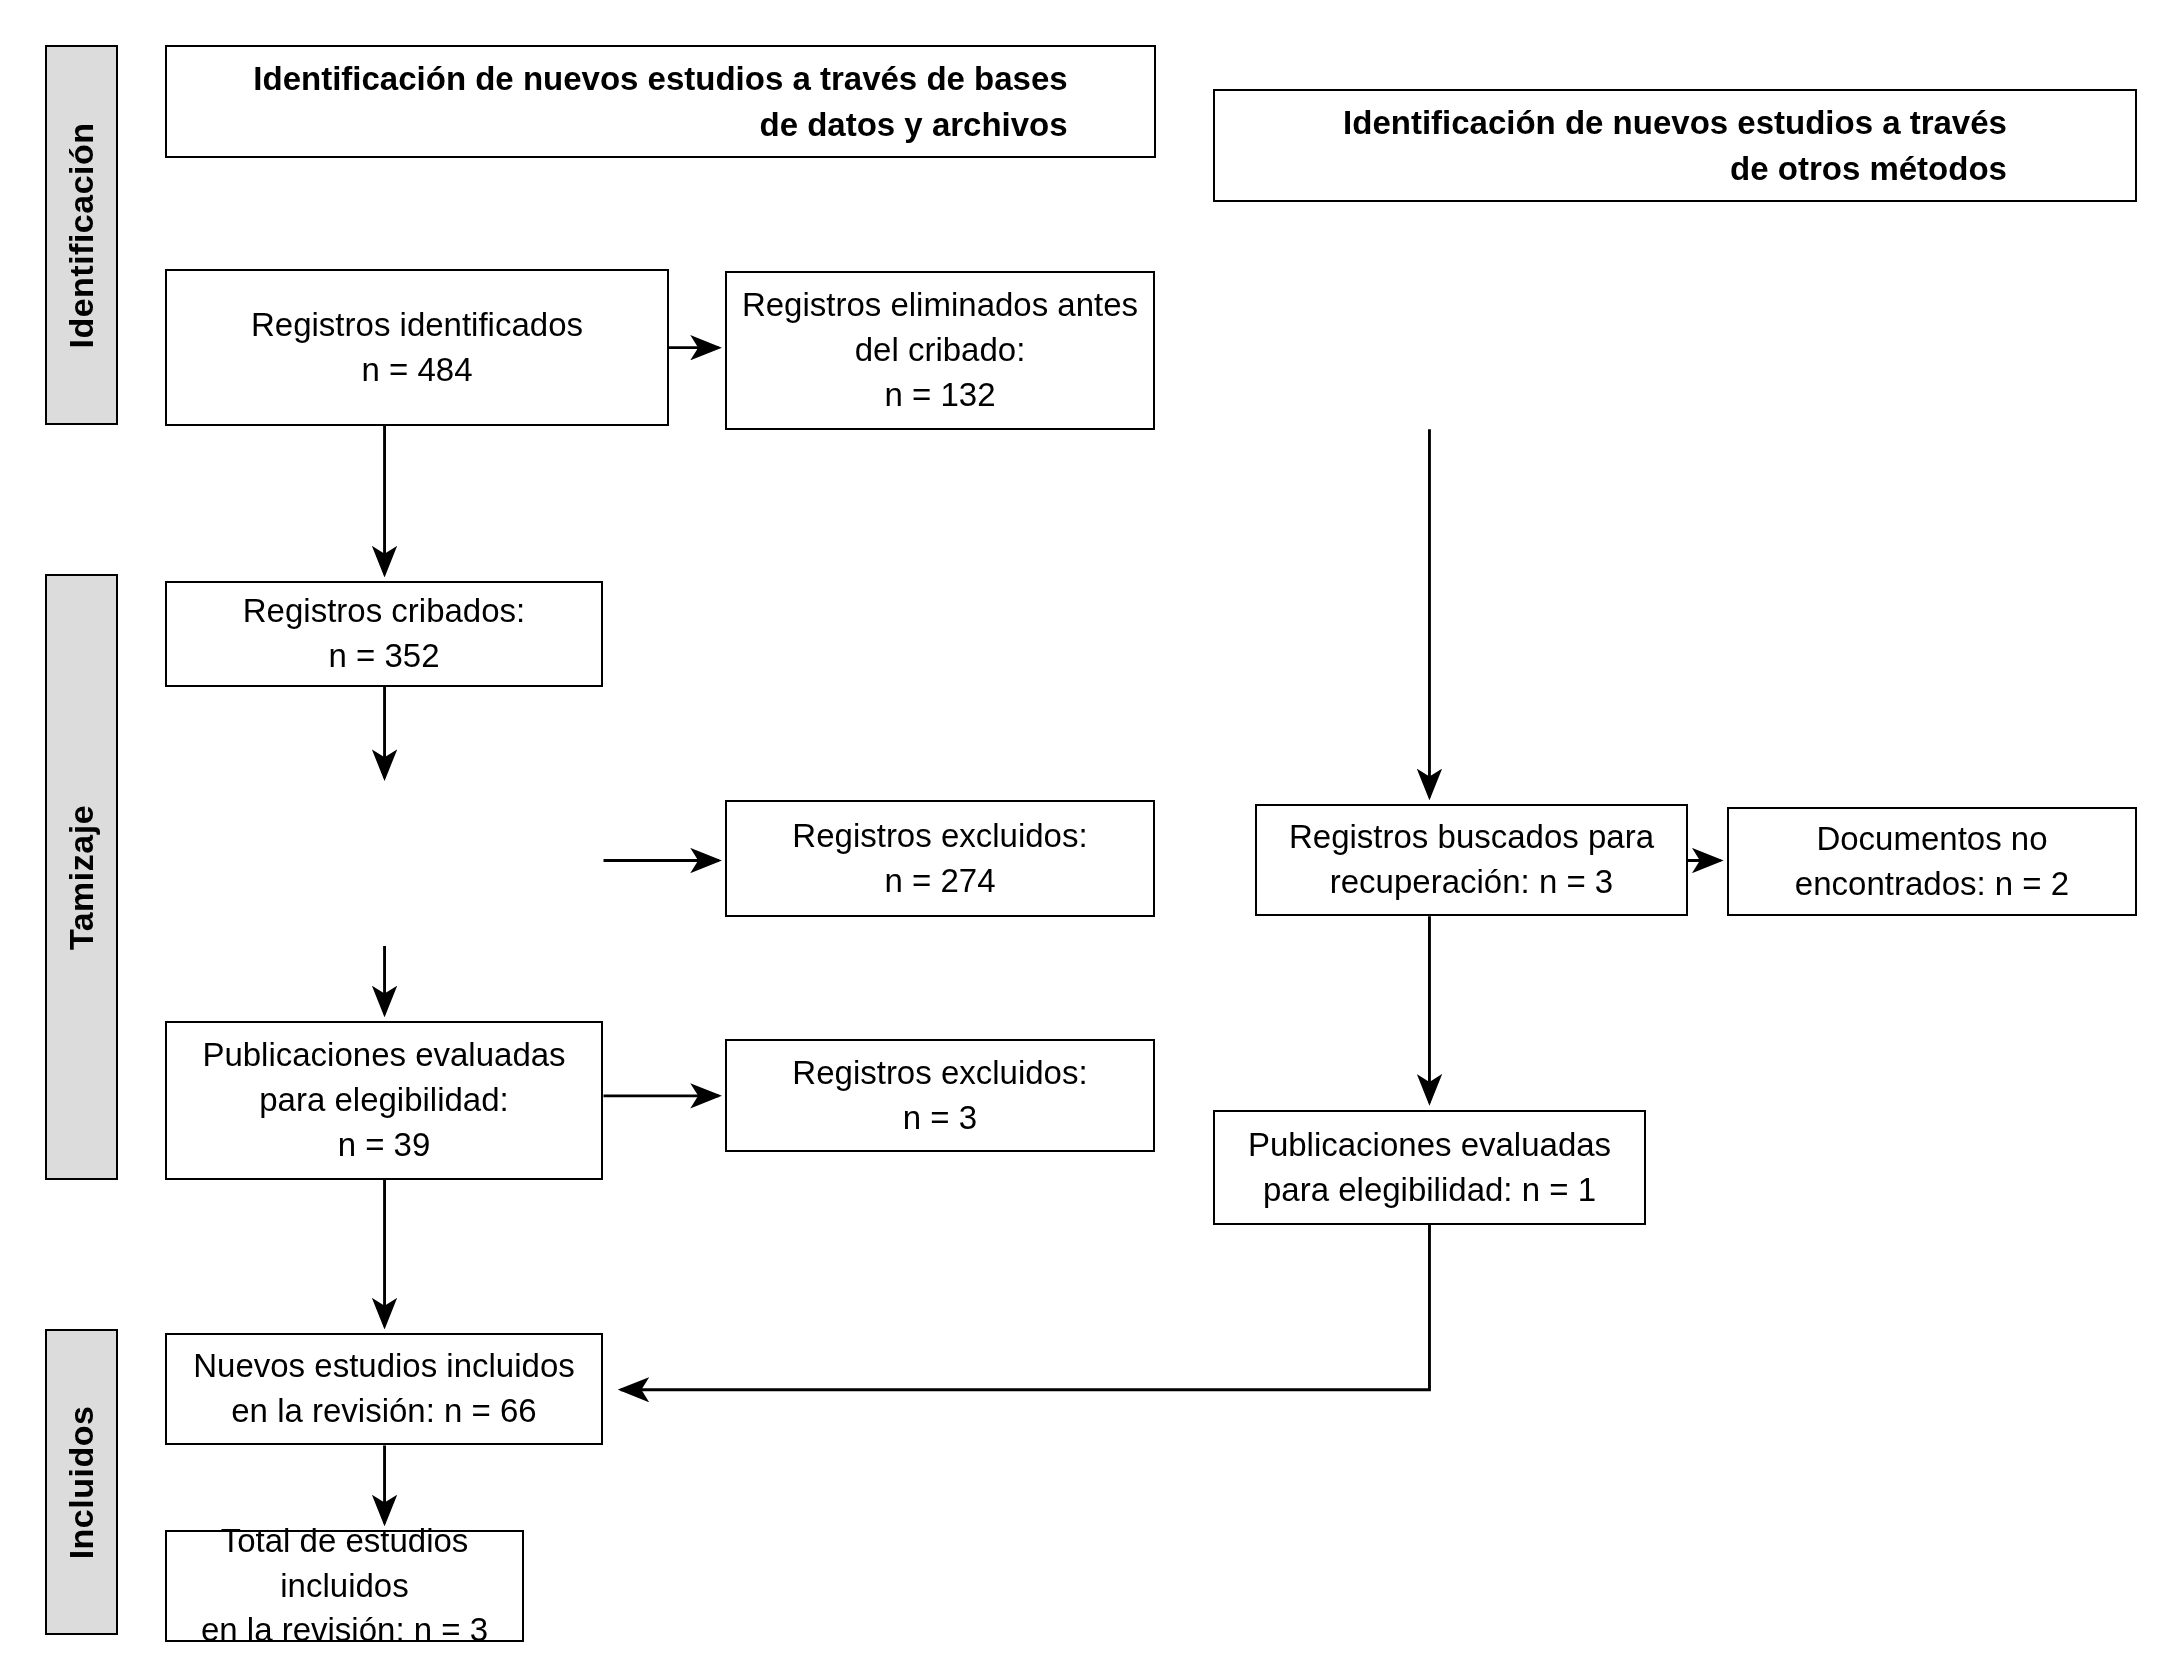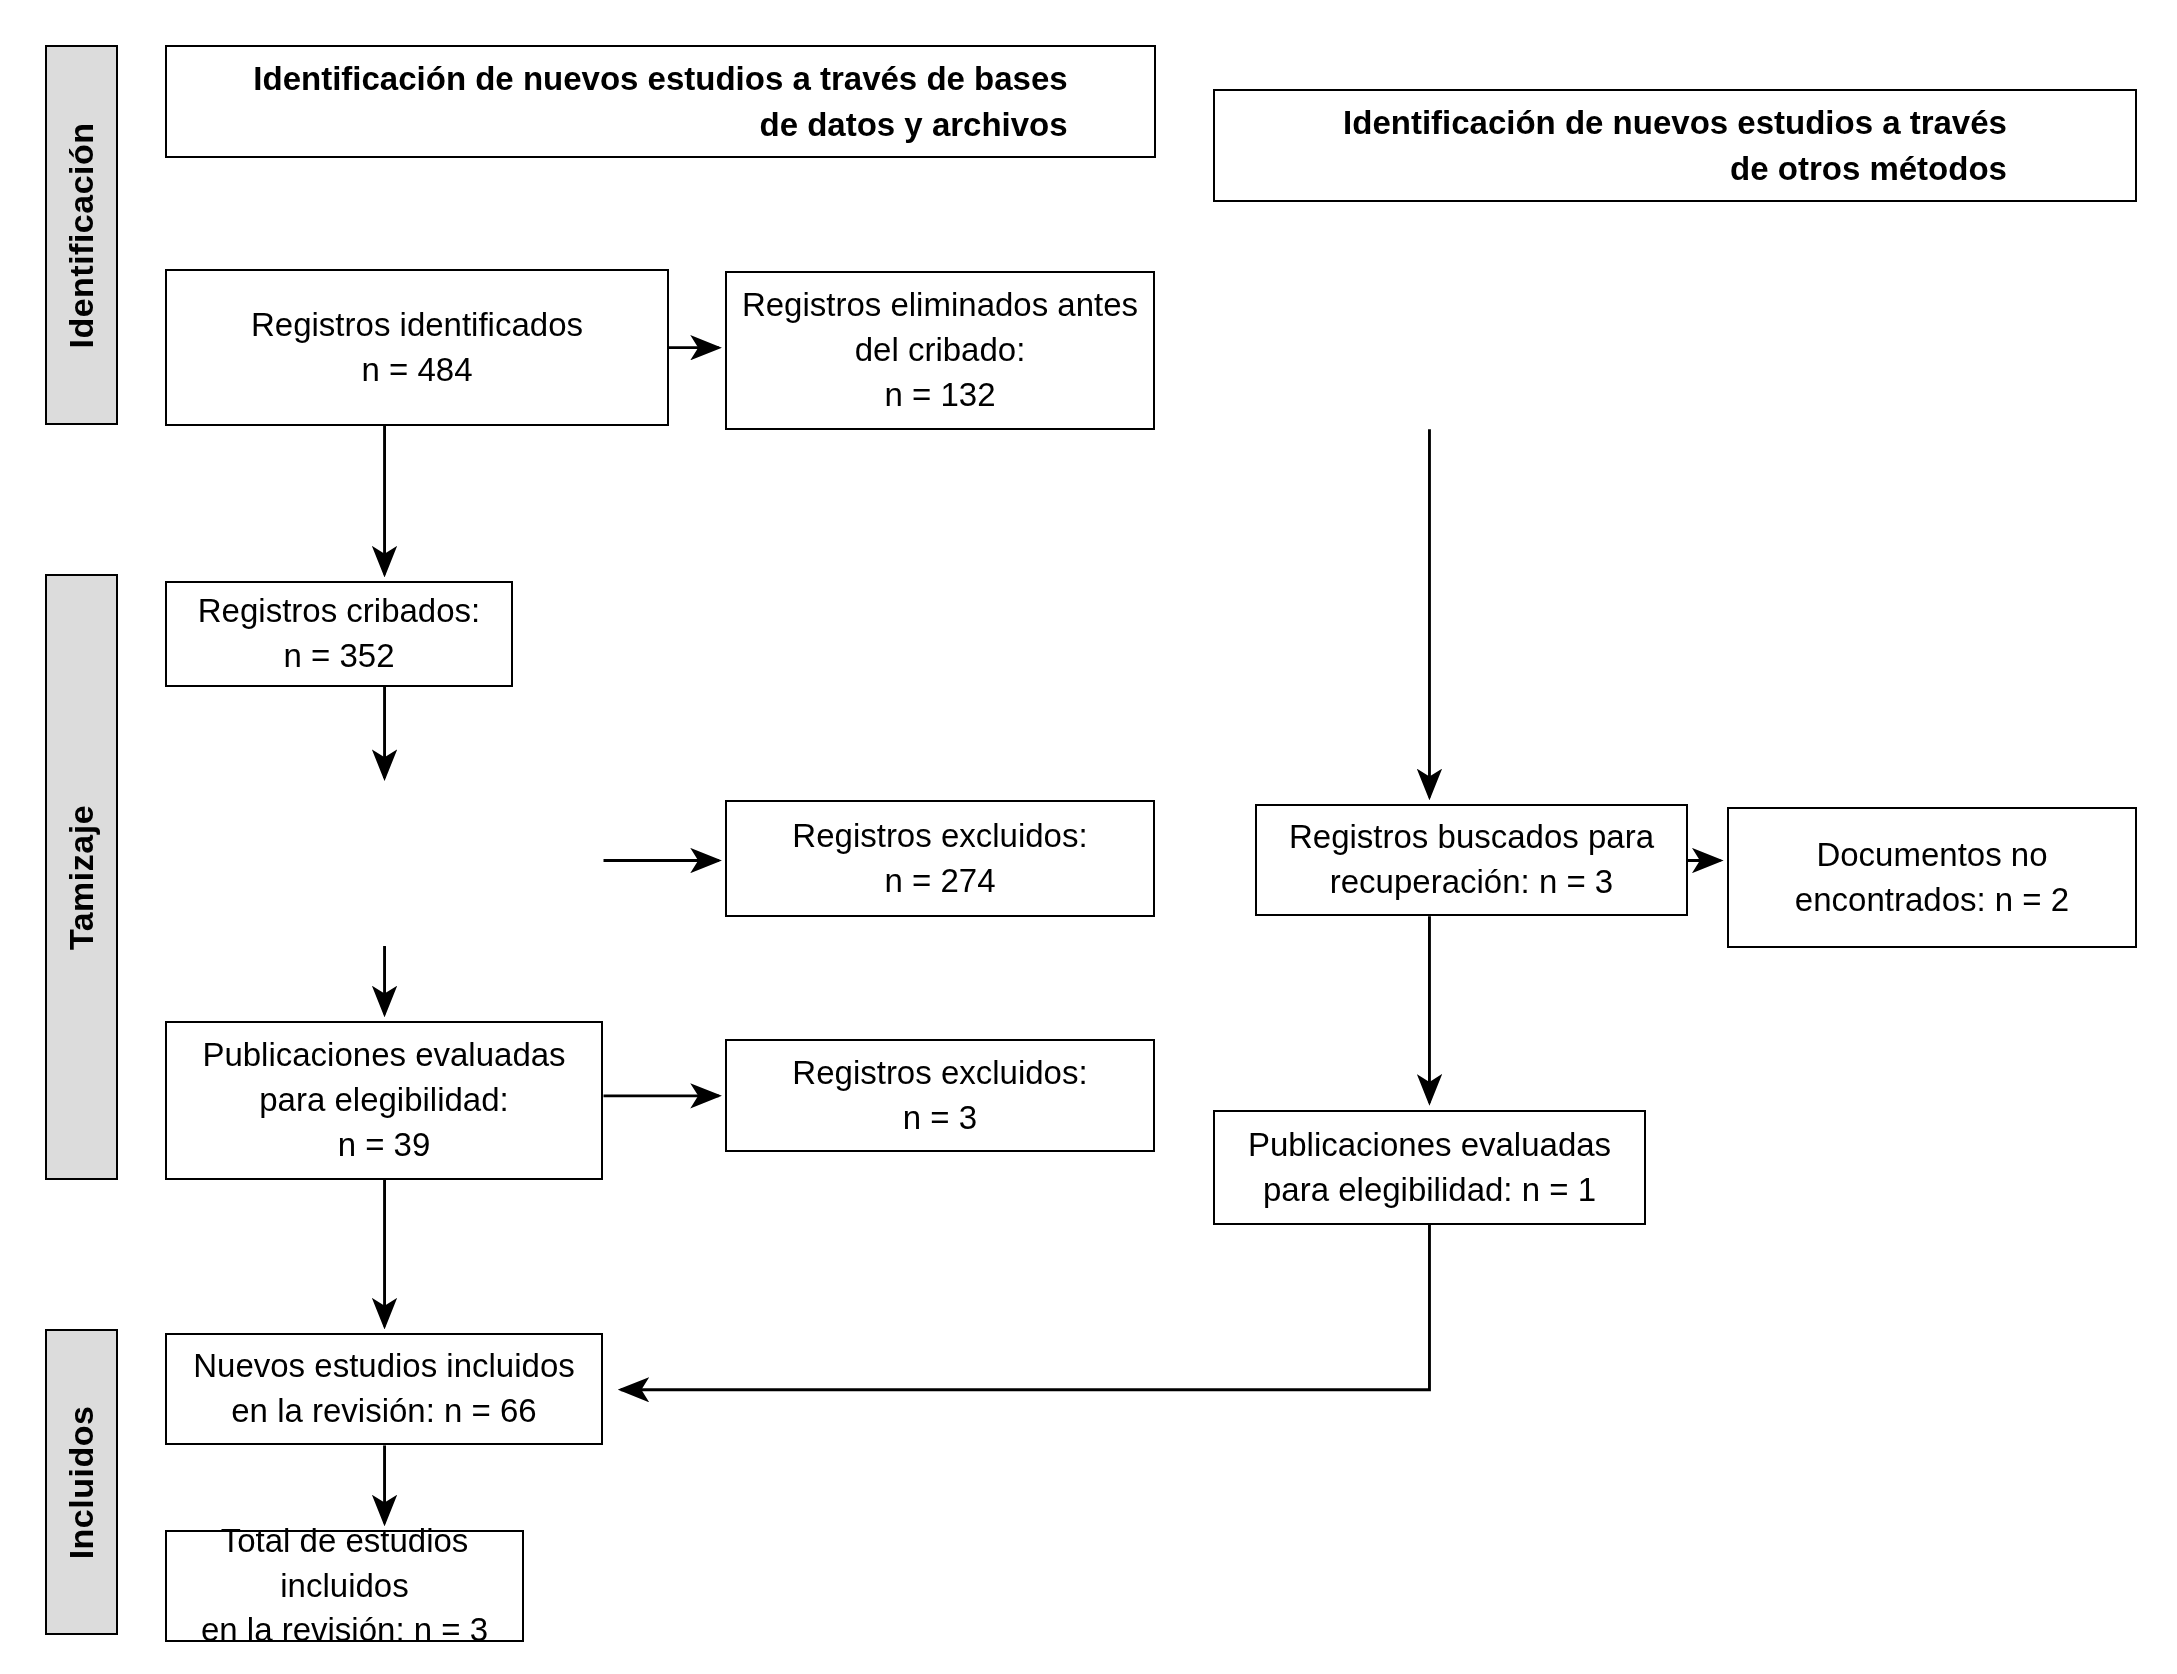--- a/index.html
+++ b/index.html
@@ -112,39 +112,39 @@
     <span class="stage-label">Incluidos</span>
   </div>
 
   <div class="hdr-box" style="left:165px;width:991px;">Identificación de nuevos estudios a través de bases
 de datos y archivos</div>
   <div class="hdr-box" style="left:1213px;width:924px;margin-top:44px;">Identificación de nuevos estudios a través
 de otros métodos</div>
 
   <div class="flow-box" style="left:165px;top:269px;width:504px;height:157px;">Registros identificados
 n = 484</div>
-  <div class="flow-box" style="left:165px;top:581px;width:348px;height:106px;">Registros cribados:
+  <div class="flow-box" style="left:165px;top:581px;width:438px;height:106px;">Registros cribados:
 n = 352</div>
   <div class="flow-box" style="left:165px;top:1021px;width:438px;height:159px;">Publicaciones evaluadas
 para elegibilidad:
 n = 39</div>
   <div class="flow-box" style="left:165px;top:1333px;width:438px;height:112px;">Nuevos estudios incluidos
 en la revisión: n = 66</div>
   <div class="flow-box" style="left:165px;top:1530px;width:359px;height:112px;">Total de estudios incluidos
 en la revisión: n = 3</div>
 
   <div class="flow-box" style="left:725px;top:271px;width:430px;height:159px;">Registros eliminados antes
 del cribado:
 n = 132</div>
   <div class="flow-box" style="left:725px;top:800px;width:430px;height:117px;">Registros excluidos:
 n = 274</div>
   <div class="flow-box" style="left:725px;top:1039px;width:430px;height:113px;">Registros excluidos:
 n = 3</div>
 
   <div class="flow-box" style="left:1215px;top:804px;width:433px;height:112px;margin-left:40px;">Registros buscados para
 recuperación: n = 3</div>
-  <div class="flow-box" style="left:1727px;top:807px;width:410px;height:141px;">Documentos no
+  <div class="flow-box" style="left:1727px;top:807px;width:410px;height:109px;">Documentos no
 encontrados: n = 2</div>
   <div class="flow-box" style="left:1213px;top:1110px;width:433px;height:115px;">Publicaciones evaluadas
 para elegibilidad: n = 1</div>
 
 </div>
 
 
 </body></html>

